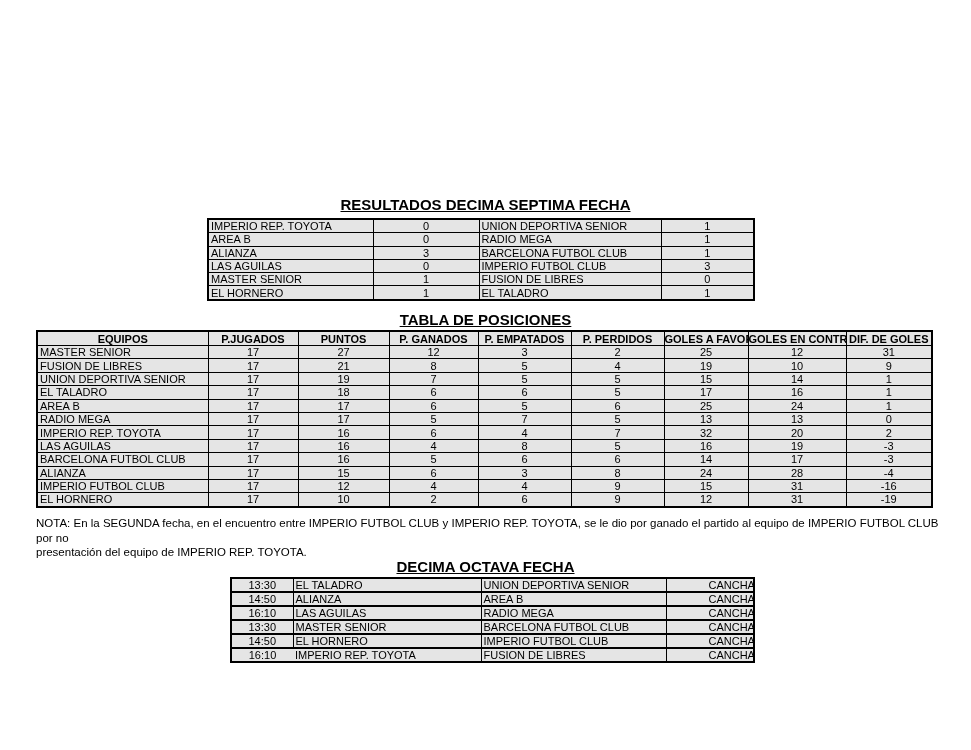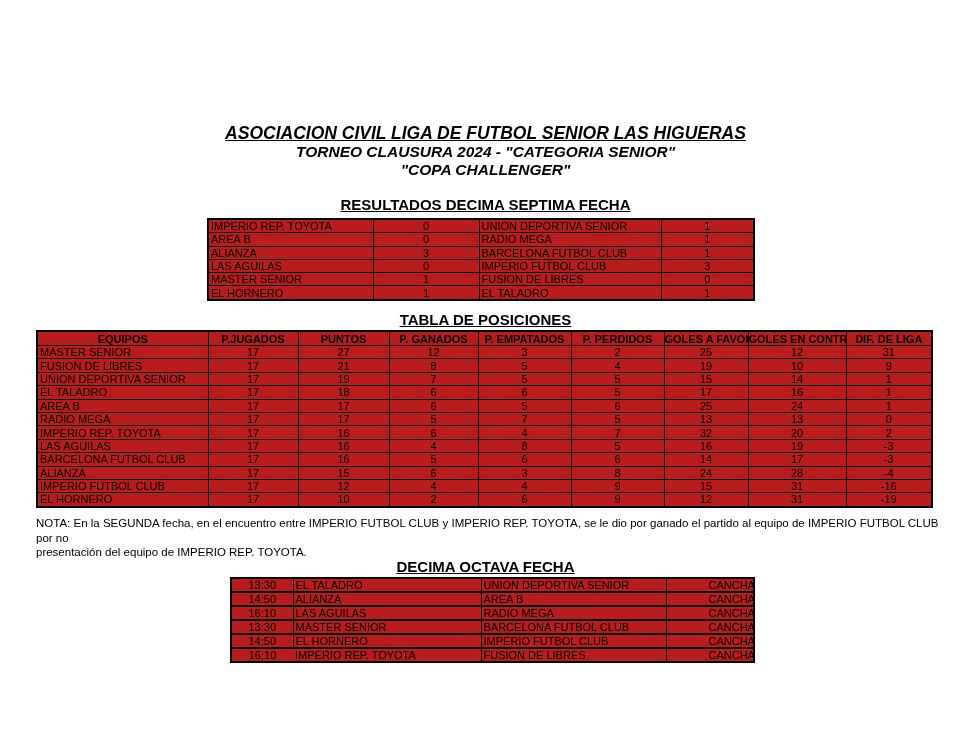--- a/index.html
+++ b/index.html
@@ -36,21 +36,21 @@
     margin: 0;
   }
   .heading-results   { top: 196px; }
   .heading-standings { top: 311px; }
   .heading-schedule  { top: 558px; }
 
   table {
     position: absolute;
     border-collapse: collapse;
     table-layout: fixed;
-    background: #b91c1c;
+    background: #e5e5e5;
   }
   td, th {
     border: 1px solid #000000;
     font-size: 11px;
     line-height: 12px;
     padding: 0;
     overflow: hidden;
     white-space: nowrap;
     vertical-align: middle;
   }
@@ -92,25 +92,20 @@
   }
   
   .schedule-table tr:last-child .cell-time { border-right: none; }
   .schedule-table tr:last-child .cell-home { border-left: none; }
 </style>
 </head>
 <body>
 
 <div class="page">
 
-  <div class="header-block">
-    <h1 class="doc-title">ASOCIACION CIVIL LIGA DE FUTBOL SENIOR LAS HIGUERAS</h1>
-    <div class="doc-subtitle">TORNEO CLAUSURA 2024 - "CATEGORIA SENIOR"</div>
-    <div class="doc-subtitle">"COPA CHALLENGER"</div>
-  </div>
 
   <h2 class="section-heading heading-results">RESULTADOS DECIMA SEPTIMA FECHA</h2>
 
   <table class="results-table">
     <colgroup>
       <col style="width:165px">
         <col style="width:106px">
         <col style="width:182px">
         <col style="width:93px">
     </colgroup>
@@ -171,21 +166,21 @@
     <thead>
       <tr>
           <th class="cell-header">EQUIPOS</th>
           <th class="cell-header">P.JUGADOS</th>
           <th class="cell-header">PUNTOS</th>
           <th class="cell-header">P. GANADOS</th>
           <th class="cell-header">P. EMPATADOS</th>
           <th class="cell-header">P. PERDIDOS</th>
           <th class="cell-header">GOLES A FAVOR</th>
           <th class="cell-header">GOLES EN CONTRA</th>
-          <th class="cell-header">DIF. DE LIGA</th>
+          <th class="cell-header">DIF. DE GOLES</th>
         </tr>
     </thead>
     <tbody>
         <tr>
           <td class="cell-team">MASTER SENIOR</td>
           <td class="cell-num">17</td>
           <td class="cell-num">27</td>
           <td class="cell-num">12</td>
           <td class="cell-num">3</td>
           <td class="cell-num">2</td>

